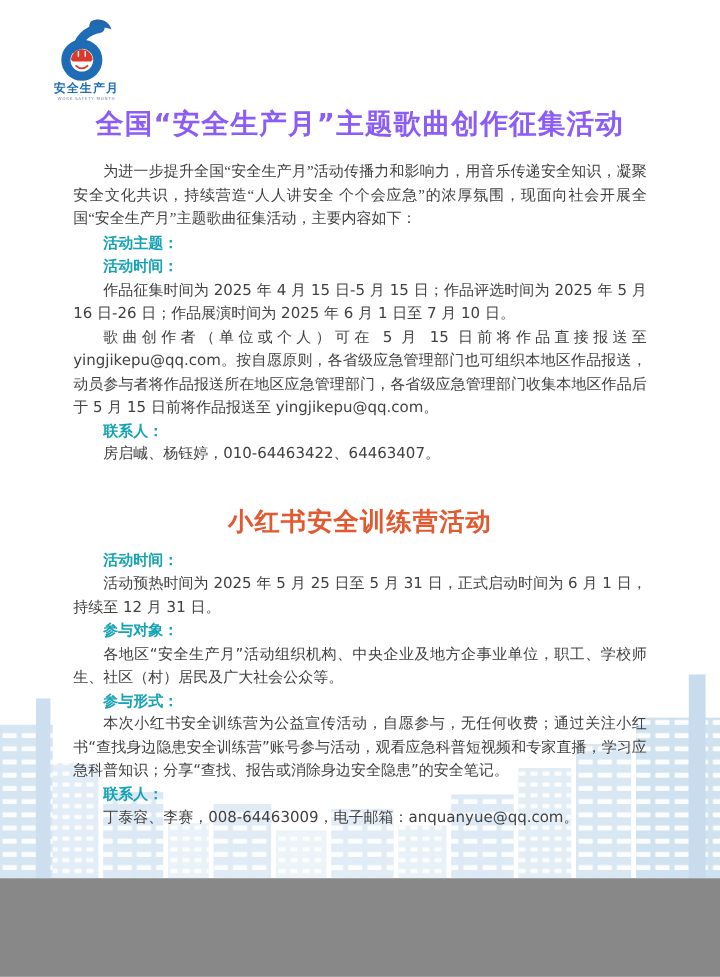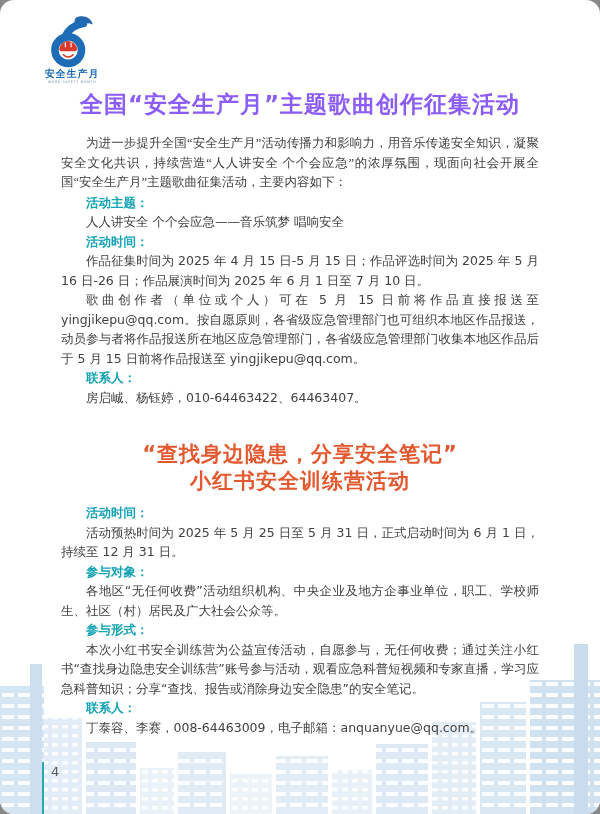--- a/index.html
+++ b/index.html
@@ -1,23 +1,22 @@
 <!DOCTYPE html>
 <html><head>
 <meta charset="utf-8">
 <style>
   html,body { margin:0; padding:0; background:#888; }
   .page {
     position:relative;
-    width:600px; height:814px;
+    width:600px; height:732px;
     margin:0 auto;
     background:#ffffff;
     overflow:hidden;
     font-family:"DejaVu Sans","Liberation Sans",sans-serif;
-    border-radius:14px;
   }
   
   .skyline { position:absolute; left:0; bottom:0; width:600px; height:190px; }
   
   .logo { position:absolute; left:33px; top:14px; width:78px; height:76px; }
   
   .content {
     position:absolute; left:61px; top:0; width:478px;
     color:#414141; font-size:12.5px; line-height:19.5px;
     text-align:justify;
@@ -117,46 +116,44 @@
   </svg>
 
   <div class="content">
 
     <h1 class="title-1">全国“安全生产月”主题歌曲创作征集活动</h1>
 
     <p class="para">为进一步提升全国“安全生产月”活动传播力和影响力，用音乐传递安全知识，凝聚安全文化共识，持续营造“人人讲安全 个个会应急”的浓厚氛围，现面向社会开展全国“安全生产月”主题歌曲征集活动，主要内容如下：</p>
 
     <div>
       <p class="sec-label">活动主题：</p>
-      <p class="sec-body">人人讲安全 个个会应急——音乐筑梦 唱响安全</p>
     </div>
     <div>
       <p class="sec-label">活动时间：</p>
       <p class="sec-body">作品征集时间为 2025 年 4 月 15 日-5 月 15 日；作品评选时间为 2025 年 5 月 16 日-26 日；作品展演时间为 2025 年 6 月 1 日至 7 月 10 日。</p>
     </div>
     <div>
       <p class="sec-body">歌曲创作者（单位或个人）可在 5 月 15 日前将作品直接报送至 yingjikepu@qq.com。按自愿原则，各省级应急管理部门也可组织本地区作品报送，动员参与者将作品报送所在地区应急管理部门，各省级应急管理部门收集本地区作品后于 5 月 15 日前将作品报送至 yingjikepu@qq.com。</p>
     </div>
     <div>
       <p class="sec-label">联系人：</p>
       <p class="sec-body">房启峸、杨钰婷，010-64463422、64463407。</p>
     </div>
 
     <h2 class="title-2">
-      <span style="display:block">“查找身边隐患，分享安全笔记”</span>
       <span style="display:block">小红书安全训练营活动</span>
     </h2>
 
     <div>
       <p class="sec-label">活动时间：</p>
       <p class="sec-body">活动预热时间为 2025 年 5 月 25 日至 5 月 31 日，正式启动时间为 6 月 1 日，持续至 12 月 31 日。</p>
     </div>
     <div>
       <p class="sec-label">参与对象：</p>
-      <p class="sec-body">各地区“无任何收费”活动组织机构、中央企业及地方企事业单位，职工、学校师生、社区（村）居民及广大社会公众等。</p>
+      <p class="sec-body">各地区“安全生产月”活动组织机构、中央企业及地方企事业单位，职工、学校师生、社区（村）居民及广大社会公众等。</p>
     </div>
     <div>
       <p class="sec-label">参与形式：</p>
       <p class="sec-body">本次小红书安全训练营为公益宣传活动，自愿参与，无任何收费；通过关注小红书“查找身边隐患安全训练营”账号参与活动，观看应急科普短视频和专家直播，学习应急科普知识；分享“查找、报告或消除身边安全隐患”的安全笔记。</p>
     </div>
     <div>
       <p class="sec-label">联系人：</p>
       <p class="sec-body">丁泰容、李赛，008-64463009，电子邮箱：anquanyue@qq.com。</p>
     </div>
 

